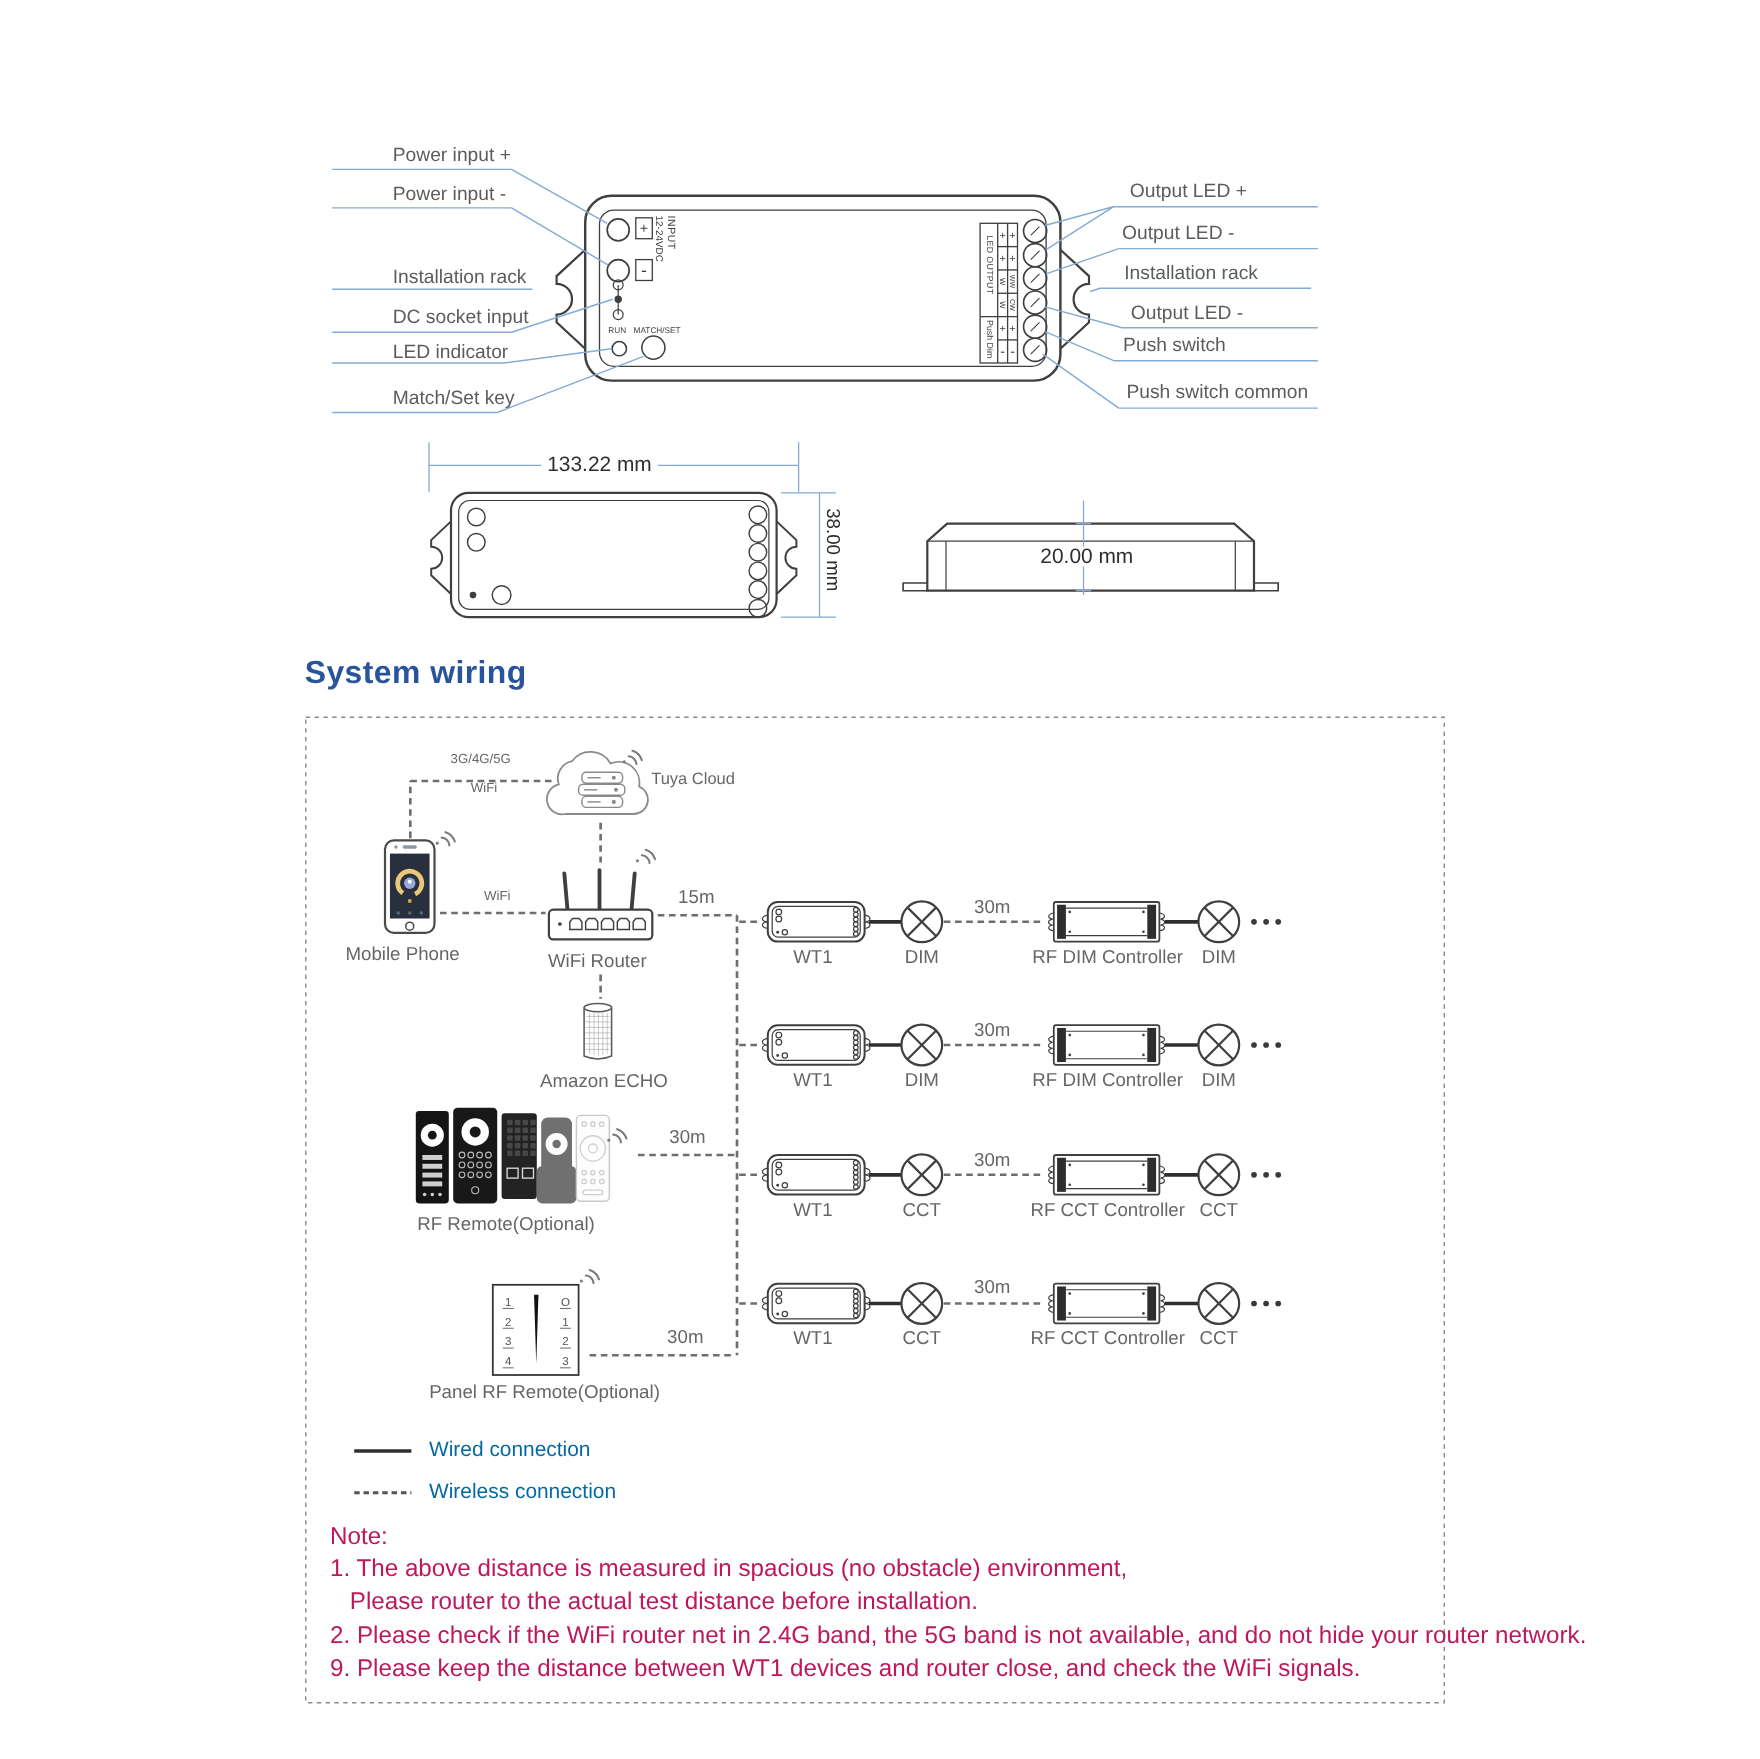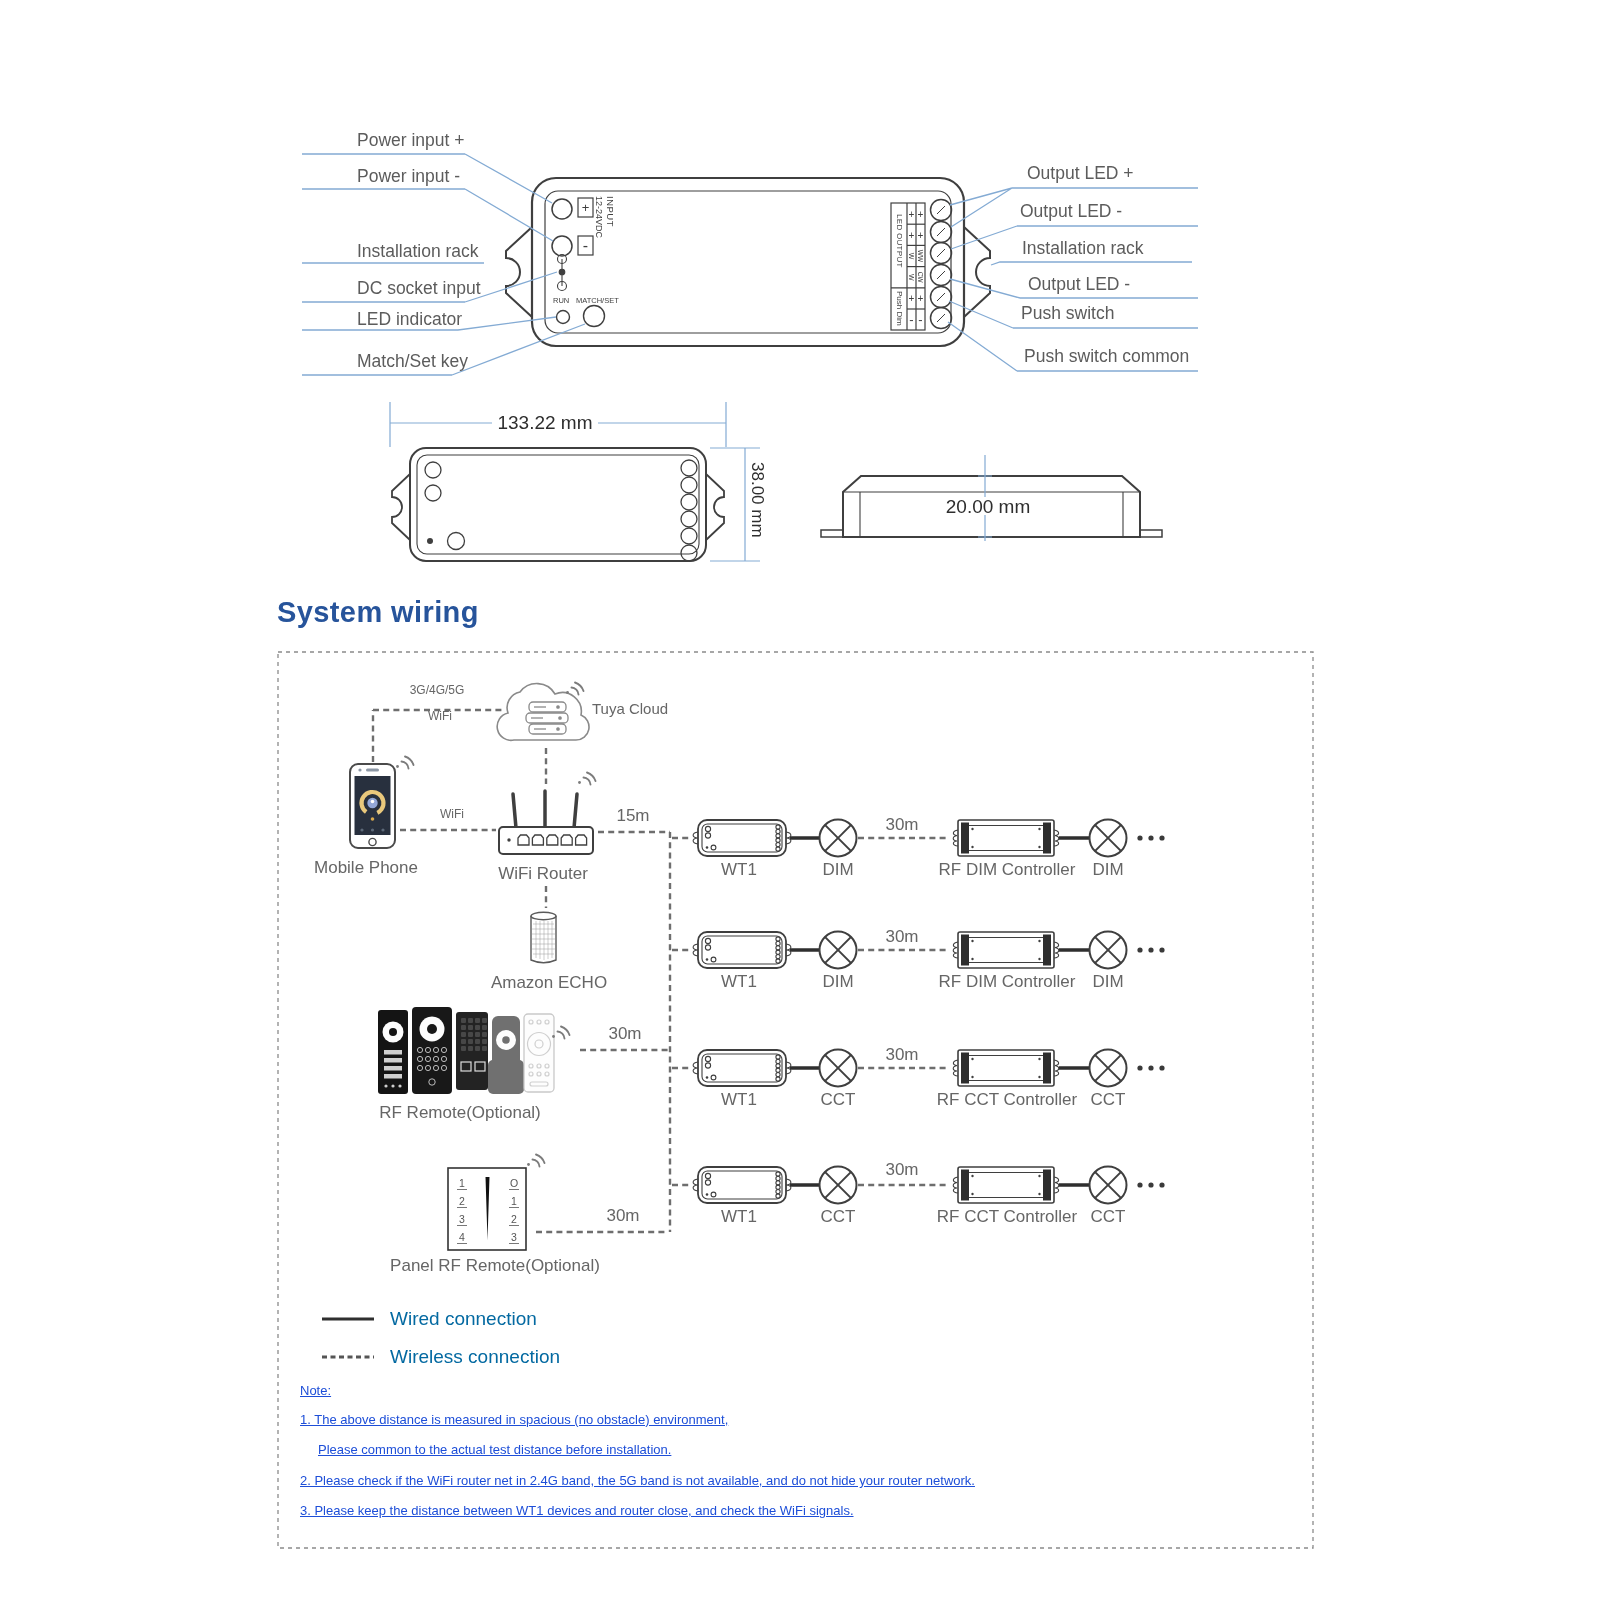--- a/index.html
+++ b/index.html
@@ -5,21 +5,21 @@
   html,body{margin:0;padding:0;background:#ffffff;}
   .canvas{position:relative;width:1600px;height:1599px;background:#fff;overflow:hidden;
           font-family:"Liberation Sans",sans-serif;}
   .art{position:absolute;left:0;top:0;}
   .lbl{position:absolute;white-space:nowrap;font-size:17px;color:#666666;line-height:1.15;}
   .ctr{transform:translateX(-50%);}
   .title{font-size:28px;color:#27549b;letter-spacing:.4px;}
   .mech{color:#5c5c5c;font-size:17.5px;}
   .dimtxt{color:#2e2e2e;font-size:19px;}
   .small18{font-size:12px;}
-  .note{color:#1d4ed8;font-size:13px;text-decoration:underline;}
+  .note{color:#be185d;font-size:22px;}
   .legend{font-size:19px;color:#0369a1;}
   svg text{font-family:"Liberation Sans",sans-serif;}
 </style>
 </head>
 <body>
 
 <div class="canvas">
 
 <svg class="art" width="1600" height="1599" viewBox="0 0 1600 1599">
   <defs>
@@ -471,17 +471,17 @@
 <div class="lbl ctr" style="left:739px;top:1207px;">WT1</div>
 <div class="lbl ctr" style="left:838px;top:1207px;">CCT</div>
 <div class="lbl ctr" style="left:902px;top:1160px;">30m</div>
 <div class="lbl ctr" style="left:1007px;top:1207px;">RF CCT Controller</div>
 <div class="lbl ctr" style="left:1108px;top:1207px;">CCT</div>
 
 <div class="lbl legend" style="left:390px;top:1308px;">Wired connection</div>
 <div class="lbl legend" style="left:390px;top:1346px;">Wireless connection</div>
 <div class="lbl note" style="left:300px;top:1384px;">Note:</div>
 <div class="lbl note" style="left:300px;top:1413px;">1. The above distance is measured in spacious (no obstacle) environment,</div>
-<div class="lbl note" style="left:318px;top:1443px;">Please common to the actual test distance before installation.</div>
+<div class="lbl note" style="left:318px;top:1443px;">Please router to the actual test distance before installation.</div>
 <div class="lbl note" style="left:300px;top:1474px;">2. Please check if the WiFi router net in 2.4G band, the 5G band is not available, and do not hide your router network.</div>
-<div class="lbl note" style="left:300px;top:1504px;">3. Please keep the distance between WT1 devices and router close, and check the WiFi signals.</div>
+<div class="lbl note" style="left:300px;top:1504px;">9. Please keep the distance between WT1 devices and router close, and check the WiFi signals.</div>
 
 </div>
 
 </body></html>

